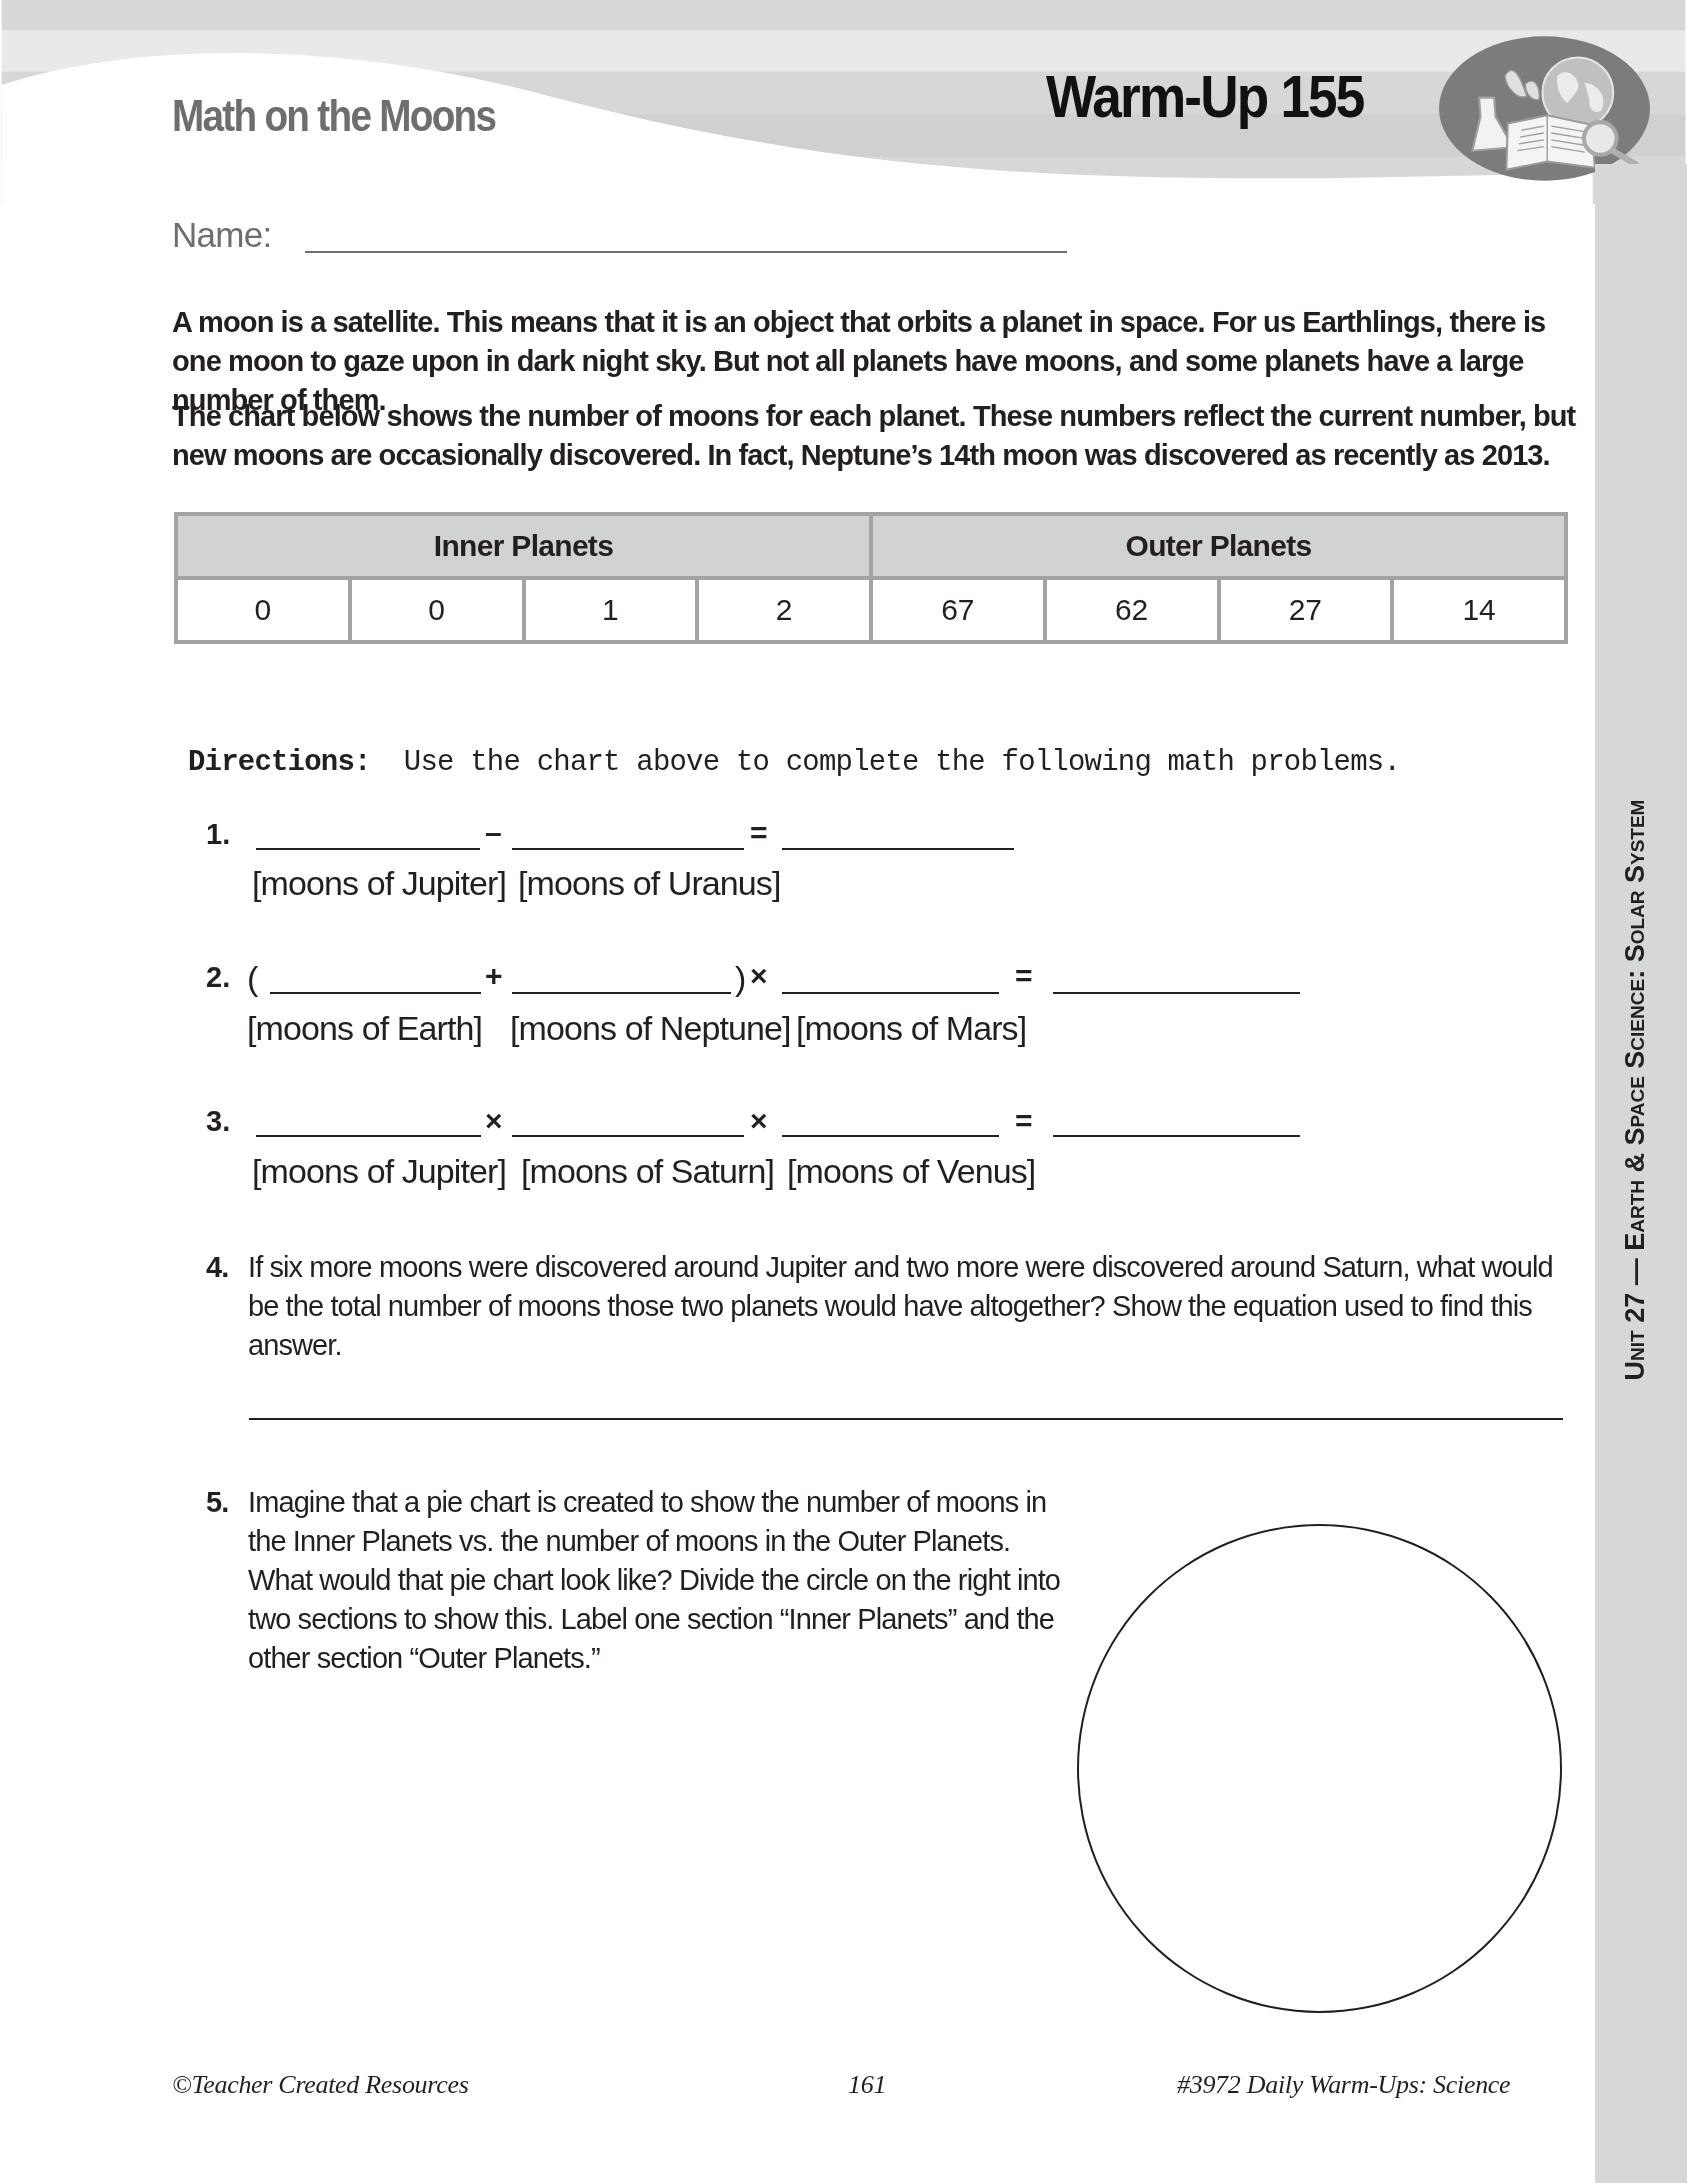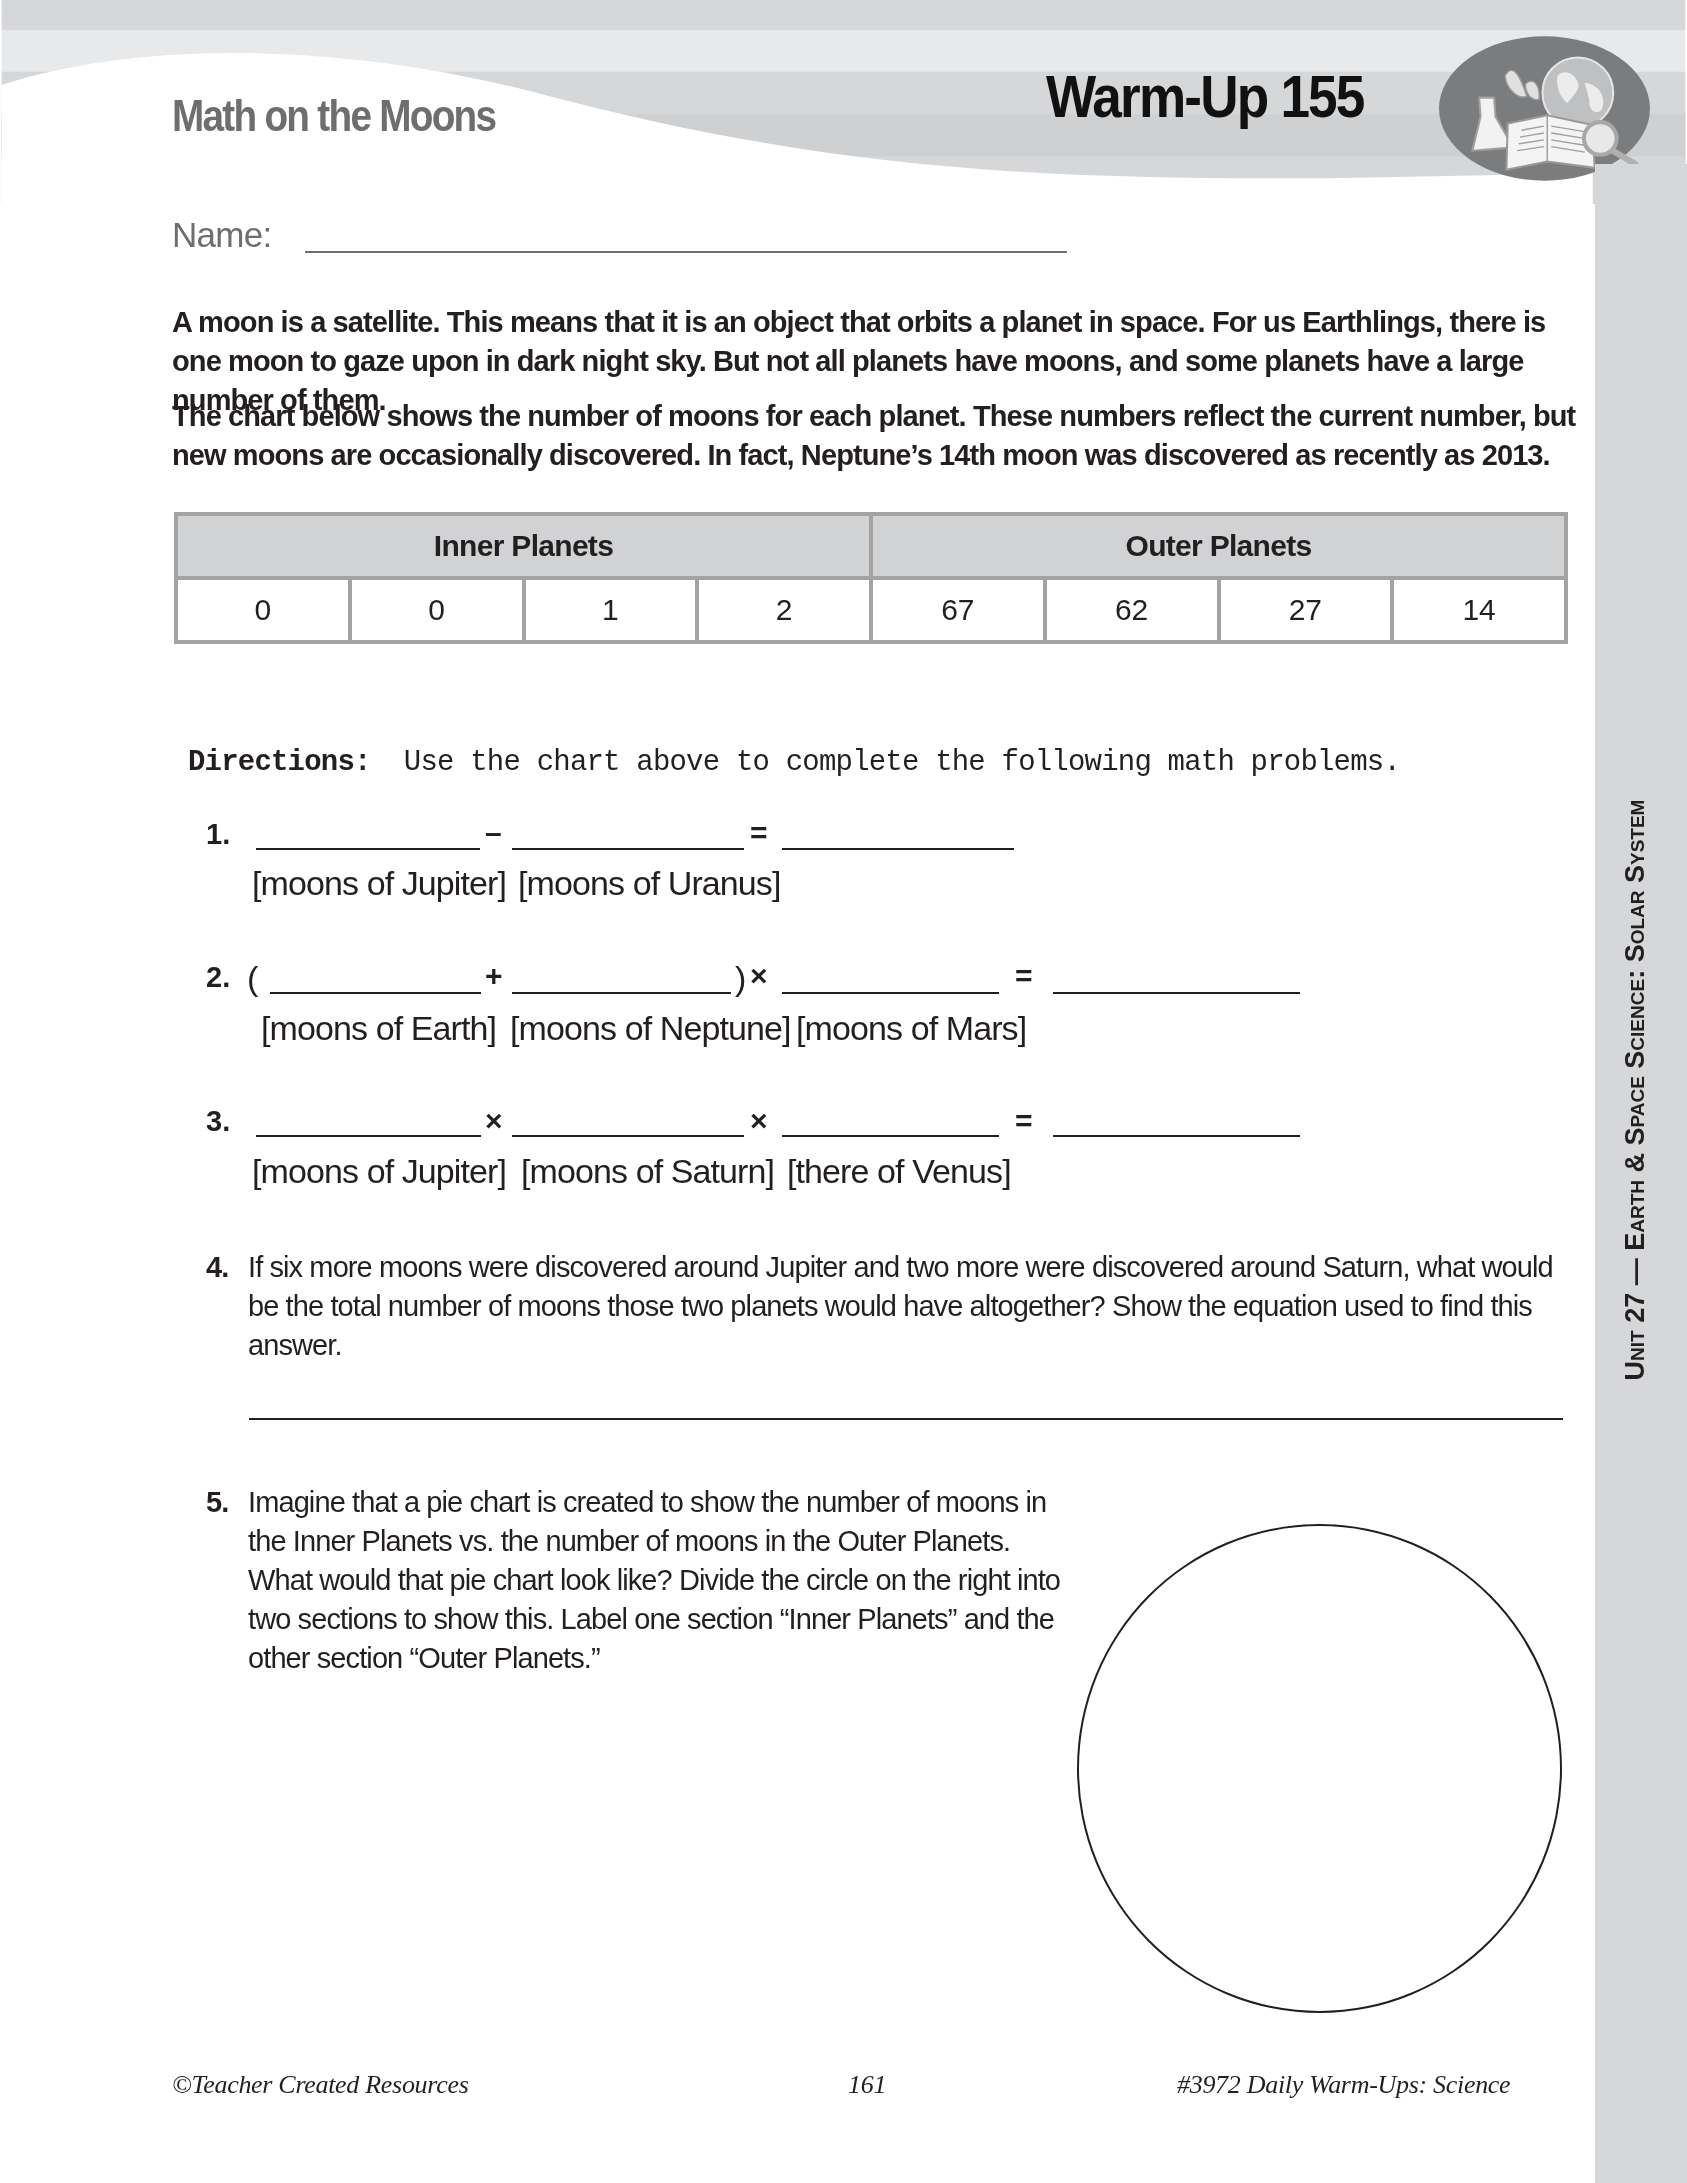--- a/index.html
+++ b/index.html
@@ -173,37 +173,37 @@
   <div class="abs pnum" style="left:206px;top:961px;">2.</div>
   <div class="abs sub" style="left:247px;top:959px;">(</div>
   <div class="abs blank" style="left:270px;top:992px;width:211px;"></div>
   <div class="abs op" style="left:485px;top:959px;">+</div>
   <div class="abs blank" style="left:512px;top:992px;width:219px;"></div>
   <div class="abs sub" style="left:735px;top:959px;">)</div>
   <div class="abs op" style="left:750px;top:959px;">×</div>
   <div class="abs blank" style="left:782px;top:992px;width:217px;"></div>
   <div class="abs op" style="left:1015px;top:959px;">=</div>
   <div class="abs blank" style="left:1053px;top:992px;width:247px;"></div>
-  <div class="abs sub" style="left:261px;top:1009px;">[moons of Earth]</div>
+  <div class="abs sub" style="left:247px;top:1009px;">[moons of Earth]</div>
   <div class="abs sub" style="left:510px;top:1009px;">[moons of Neptune]</div>
   <div class="abs sub" style="left:796px;top:1009px;">[moons of Mars]</div>
 </div>
 
 <div>
   <div class="abs pnum" style="left:206px;top:1105px;">3.</div>
   <div class="abs blank" style="left:256px;top:1135px;width:225px;"></div>
   <div class="abs op" style="left:485px;top:1104px;">×</div>
   <div class="abs blank" style="left:512px;top:1135px;width:232px;"></div>
   <div class="abs op" style="left:750px;top:1104px;">×</div>
   <div class="abs blank" style="left:782px;top:1135px;width:217px;"></div>
   <div class="abs op" style="left:1015px;top:1104px;">=</div>
   <div class="abs blank" style="left:1053px;top:1135px;width:247px;"></div>
   <div class="abs sub" style="left:252px;top:1152px;">[moons of Jupiter]</div>
   <div class="abs sub" style="left:521px;top:1152px;">[moons of Saturn]</div>
-  <div class="abs sub" style="left:787px;top:1152px;">[there of Venus]</div>
+  <div class="abs sub" style="left:787px;top:1152px;">[moons of Venus]</div>
 </div>
 
 <div class="abs q4">
   <span class="num">4.</span>
   <span class="txt">If six more moons were discovered around Jupiter and two more were discovered around Saturn, what would be the total number of moons those two planets would have altogether?  Show the equation used to find this answer.</span>
 </div>
 <div class="abs q4-line"></div>
 
 <div class="abs q5">
   <span class="num">5.</span>

